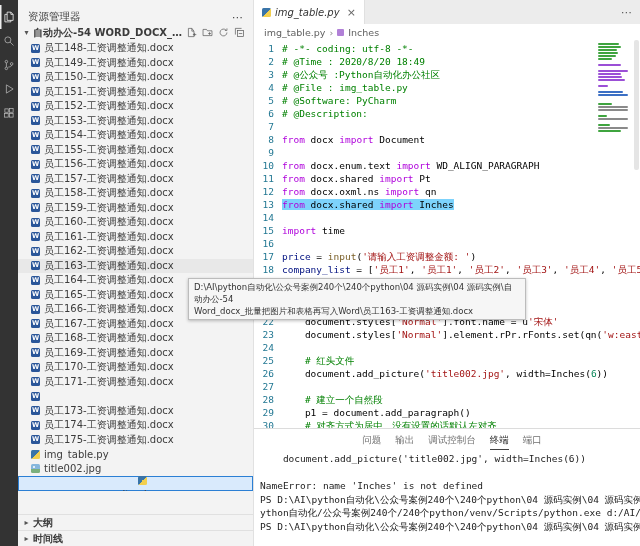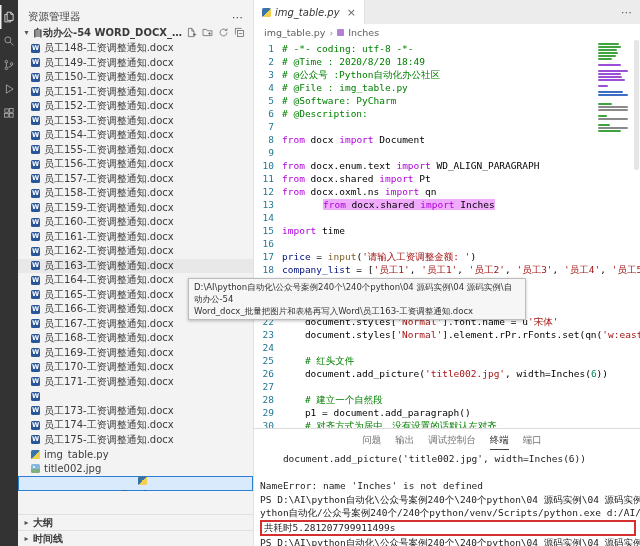--- a/index.html
+++ b/index.html
@@ -52,21 +52,21 @@
   .ln { height:13px; }
   .code-lines { flex:1; min-width:0; padding-top:2px; overflow:hidden; color:#000; }
   .cl { height:13px; white-space:pre; overflow:hidden; }
   .tk-cm { color:#008000; }
   .tk-kw { color:#af00db; }
   .tk-pl { color:#000000; }
   .tk-st { color:#a31515; }
   .tk-fn { color:#795e26; }
   .tk-var { color:#001080; }
   .tk-num { color:#098658; }
-  .selbg { background:#f0abfc;margin-left:41px; }
+  .selbg { background:#7dd3fc; }
   .minimap { position:absolute; right:8px; top:3px; width:34px; }
   .mm-bar { height:2px; margin-bottom:1px; border-radius:1px; }
   .scrollbar { position:absolute; right:0; top:0; bottom:0; width:7px; }
   .scroll-thumb { position:absolute; top:0; right:1px; width:5px; height:130px; background:rgba(0,0,0,0.10); border-radius:2px; }
 
   
   .panel { height:118px; flex:none; border-top:1px solid #dcdcdc; display:flex; flex-direction:column; }
   .panel-tabs { height:22px; flex:none; display:flex; align-items:center; gap:14px; padding-left:10px; font-size:9.5px; color:#717171;justify-content:center; }
   .p-tab { padding:4px 0 2px 0; cursor:pointer; border-bottom:1px solid transparent; }
   .p-tab.active { color:#2f2f2f; border-bottom-color:#424242; }
@@ -414,21 +414,20 @@
           <span class="p-tab">调试控制台</span>
           <span class="p-tab active">终端</span>
           <span class="p-tab">端口</span>
         </div>
       <div class="terminal">
           <div class="t-line">    document.add_picture('title002.jpg', width=Inches(6))</div>
           <div class="t-line"></div>
           <div class="t-line">NameError: name 'Inches' is not defined</div>
           <div class="t-line">PS D:\AI\python自动化\公众号案例240个\240个python\04 源码实例\04 源码实例\自动办公-54 Word_docx_批量把图片和表格再写入Word&gt; &amp; D:/AI/p</div>
           <div class="t-line">ython自动化/公众号案例240个/240个python/venv/Scripts/python.exe d:/AI/python自动化/公众号案例240个/240个python/04 源码实例/04 源码实例/自动办公-54/img_table.py</div>
-          <div class="t-line boxed">共耗时5.281207799911499s</div>
           <div class="t-line">PS D:\AI\python自动化\公众号案例240个\240个python\04 源码实例\04 源码实例\自动办公-54 Word_docx_批量把图片和表格再写入Word&gt;</div>
         </div>
     </div>
   </div>
 
   <div class="tooltip">
     <div>D:\AI\python自动化\公众号案例240个\240个python\04 源码实例\04 源码实例\自动办公-54</div>
     <div>Word_docx_批量把图片和表格再写入Word\员工163-工资调整通知.docx</div>
   </div>
 

